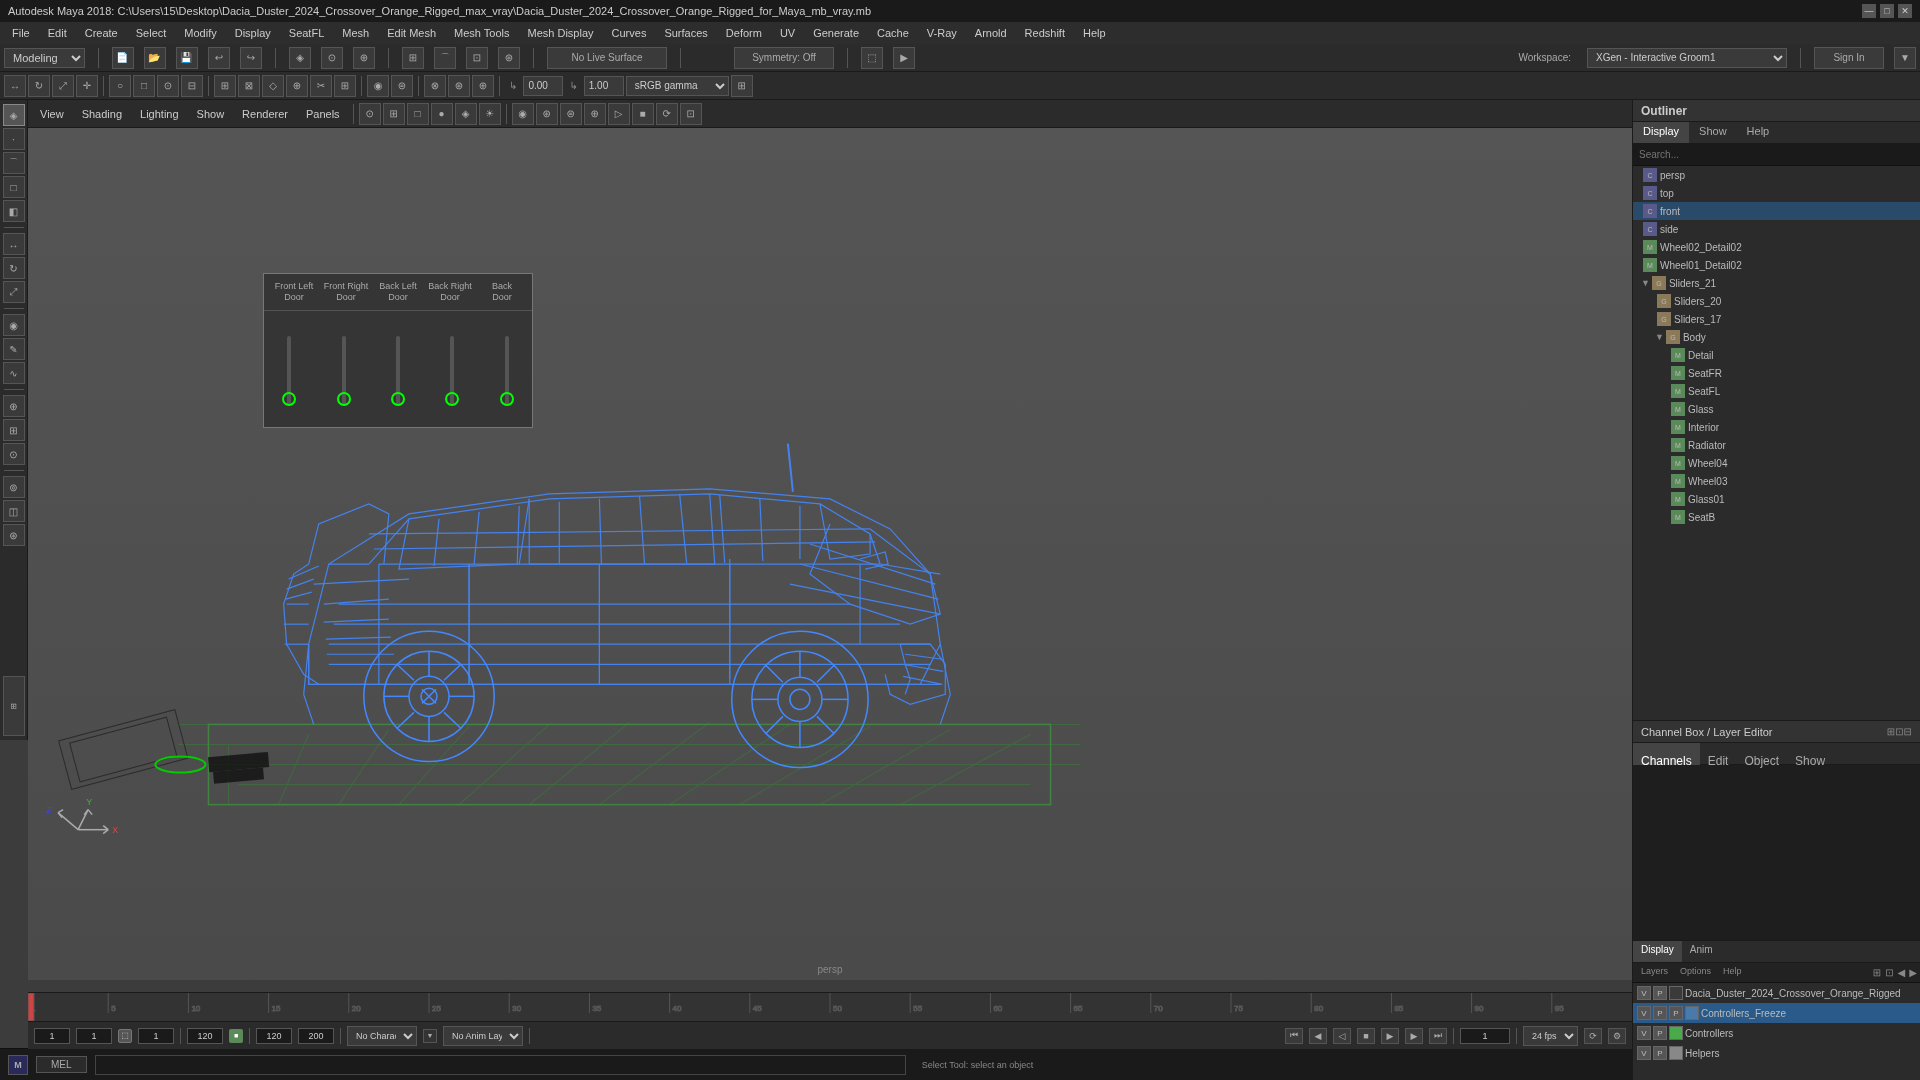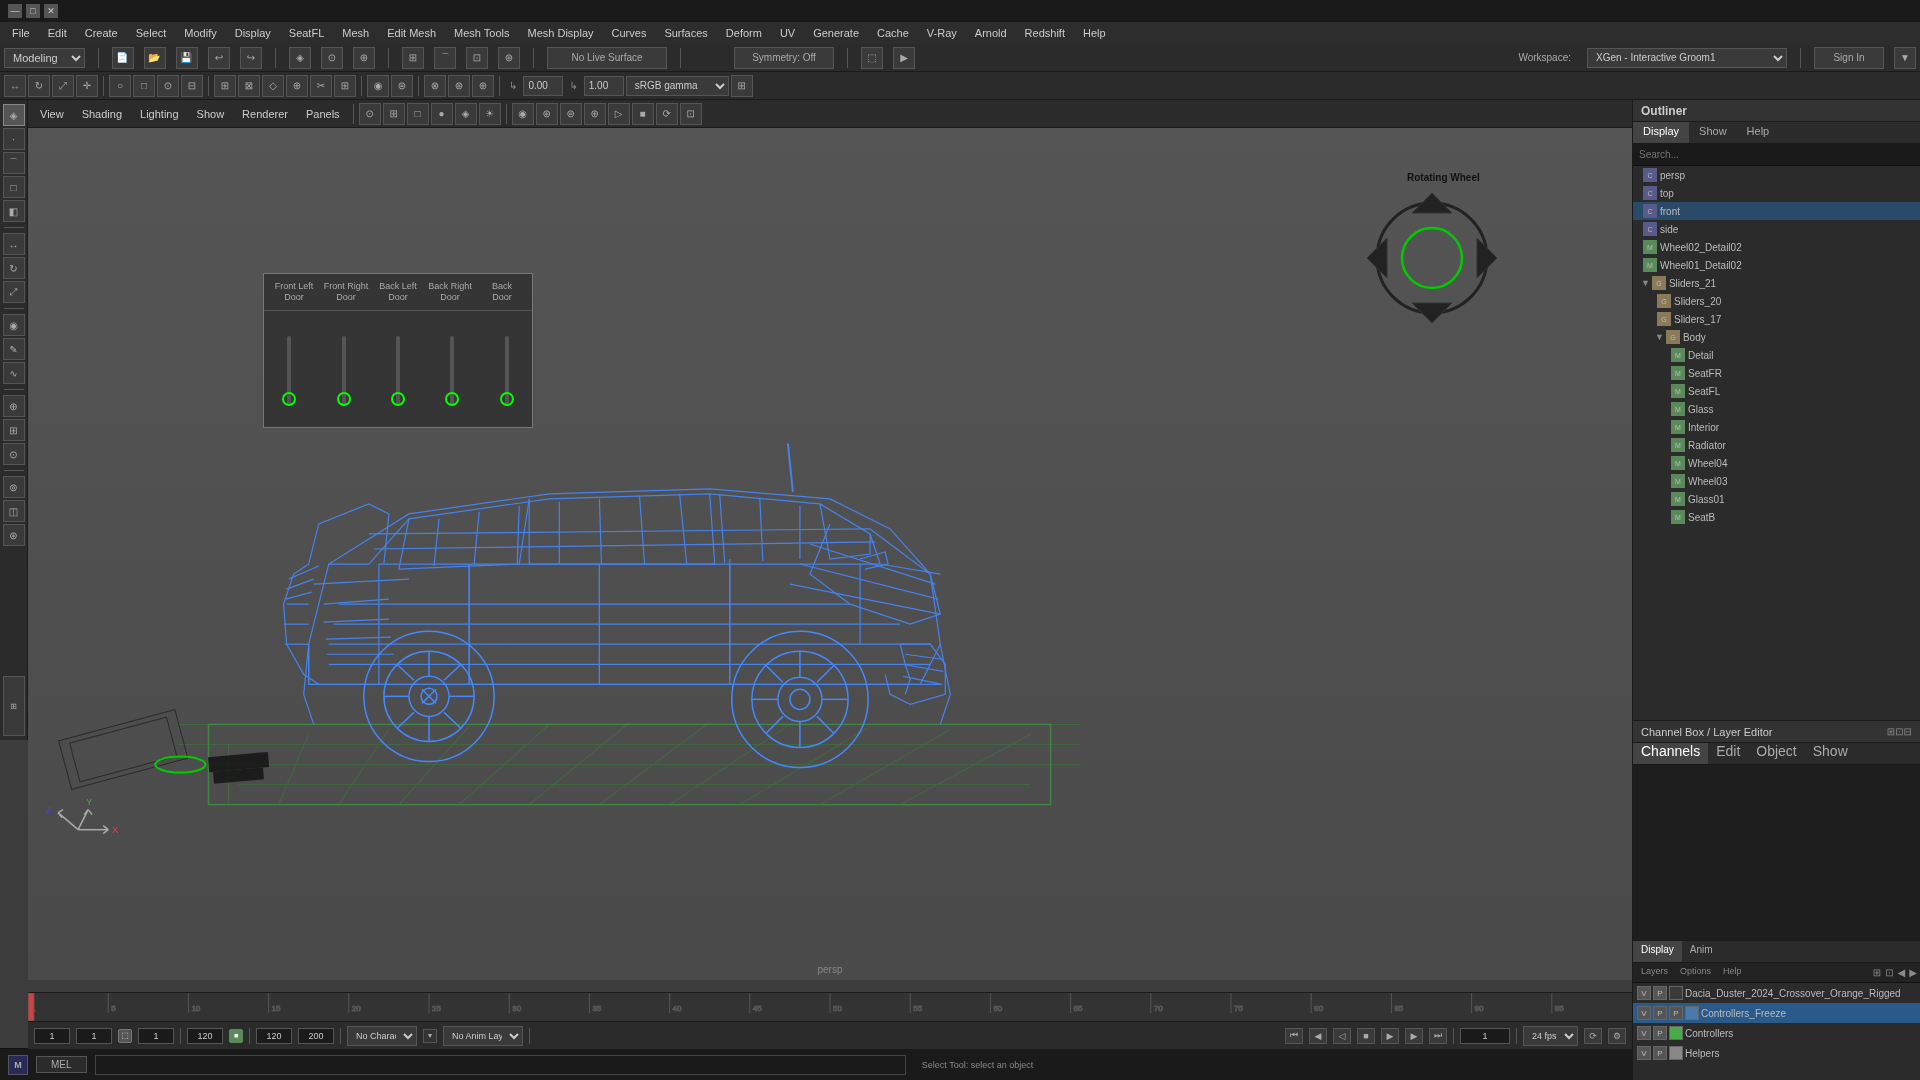--- a/index.html
+++ b/index.html
@@ -324,22 +324,22 @@
       color: #ccc;
       border-bottom: 1px solid #1a1a1a;
     }
     #channel-tabs {
       display: flex;
       height: 22px;
       background: #2b2b2b;
       border-bottom: 1px solid #1a1a1a;
     }
     .channel-tab {
-      padding: 0 8px;
-      font-size: 14px;
+      padding: 11px 8px;
+      font-size: 12px;
       cursor: pointer;
       color: #aaa;
     }
     .channel-tab.active { background: #444; color: #fff; }
     #channel-content {
       height: calc(100% - 140px);
       background: #1e1e1e;
     }
     #layer-section {
       position: absolute;
@@ -537,20 +537,21 @@
     .rotating-wheel-svg {
       position: absolute;
       top: 35px;
       right: 120px;
     }
   </style>
 </head>
 <body>
 
 <div id="title-bar">
+  <span class="title-text">Autodesk Maya 2018: C:\Users\15\Desktop\Dacia_Duster_2024_Crossover_Orange_Rigged_max_vray\Dacia_Duster_2024_Crossover_Orange_Rigged_for_Maya_mb_vray.mb</span>
   <div class="window-controls">
     <button class="win-btn">—</button>
     <button class="win-btn">□</button>
     <button class="win-btn">✕</button>
   </div>
 </div>
 
 <div id="menu-bar">
   <span class="menu-item">File</span>
   <span class="menu-item">Edit</span>
@@ -905,37 +906,20 @@
           </div>
         </div>
         <div class="fc-slider-col">
           <div class="fc-slider-track">
             <div class="fc-slider-handle"></div>
           </div>
         </div>
       </div>
     </div>
 
-    <div class="rotating-wheel-svg">
-      <svg width="160" height="160" viewBox="0 0 160 160">
-        <text x="55" y="18" fill="#111" font-size="10" font-weight="bold" font-family="Arial">Rotating Wheel</text>
-
-        <ellipse cx="80" cy="95" rx="55" ry="55" stroke="#222" stroke-width="3" fill="none"></ellipse>
-
-        <ellipse cx="80" cy="95" rx="30" ry="30" stroke="#00cc00" stroke-width="2.5" fill="none"></ellipse>
-
-        <polygon points="15,95 35,75 35,115" fill="#222" stroke="#333" stroke-width="1"></polygon>
-
-        <polygon points="145,95 125,75 125,115" fill="#222" stroke="#333" stroke-width="1"></polygon>
-
-        <polygon points="80,30 60,50 100,50" fill="#222" stroke="#333" stroke-width="1"></polygon>
-
-        <polygon points="80,160 60,140 100,140" fill="#222" stroke="#333" stroke-width="1"></polygon>
-      </svg>
-    </div>
 
     <div class="persp-label">persp</div>
   </div>
 </div>
 
 <div id="bottom-panel">
   <div id="timeline-row">
     <svg width="100%" height="28" viewBox="0 0 1600 28" preserveAspectRatio="none">
       <rect width="1600" height="28" fill="#333"></rect>
 

